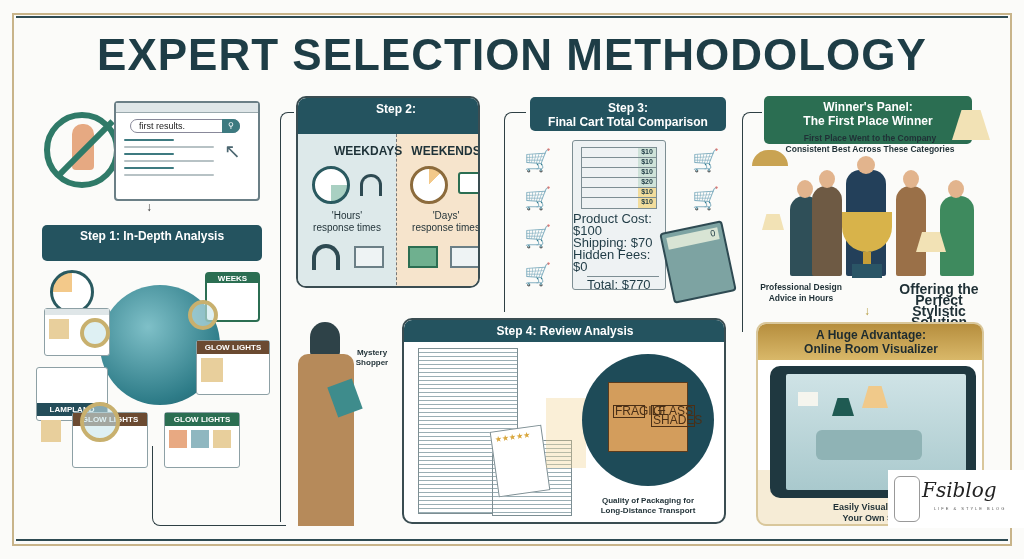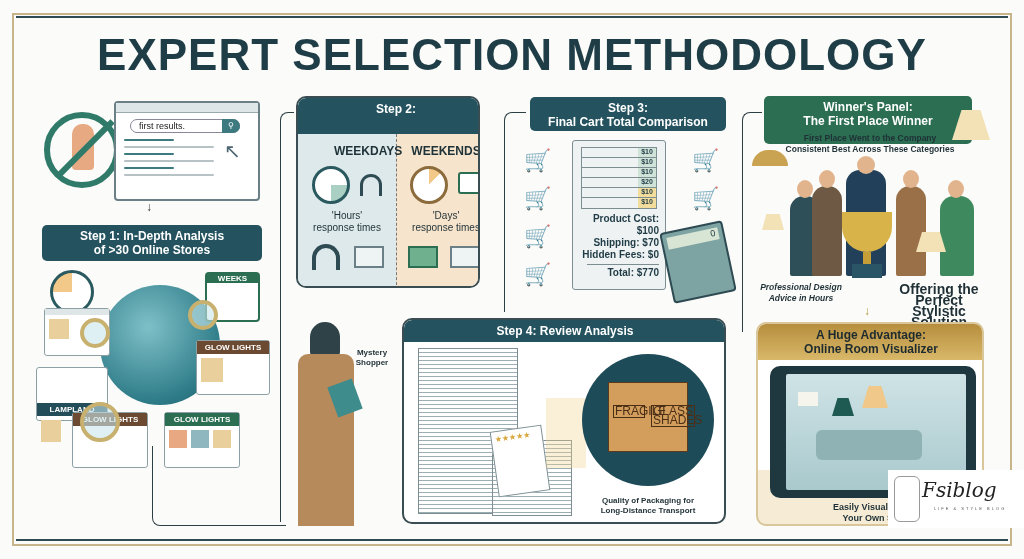--- a/index.html
+++ b/index.html
@@ -69,21 +69,20 @@
       <div class="line" style="width:50px;"></div>
         <div class="line gray" style="width:90px;"></div>
       <div class="line" style="width:50px;"></div>
         <div class="line gray" style="width:90px;"></div>
     </div>
     <div style="position:absolute;left:108px;top:36px;font-size:20px;color:#4b6670;">↖</div>
   </div>
   <div style="position:absolute;left:146px;top:200px;font-size:12px;color:#333;">↓</div>
   <div class="header-pill" style="left:42px;top:225px;width:220px;height:36px;">
     <div>Step 1: In-Depth Analysis</div>
-      <div>of &gt;30 Online Stores</div>
   </div>
   <div class="globe" style="left:100px;top:285px;width:120px;height:120px;"></div>
   <div class="clock" style="left:50px;top:270px;width:44px;height:44px;background:conic-gradient(#fff 0 75%, #f3c98a 75% 100%);"></div>
   <div class="browser" style="left:205px;top:272px;width:55px;height:50px;border-color:#2b6e52;">
     <div style="background:#2b6e52;color:#fff;font-size:8px;font-weight:bold;text-align:center;">WEEKS</div>
   </div>
   <div class="store" style="left:44px;top:308px;width:66px;height:48px;">
     <div style="height:6px;background:#dfe6e8;"></div>
     <div style="margin:4px;width:20px;height:20px;background:#e8cf9c;"></div>
   </div>
@@ -181,21 +180,21 @@
       </div>
     <div class="rrow">
         <span></span>
         <span style="background:#f2dd9c">$10</span>
       </div>
     <div class="rrow" style="border:none">
         <span></span>
         <span style="background:#f2dd9c">$10</span>
       </div>
   </div>
-  <div style="font-size:10px;font-weight:bold;text-align:right;padding:4px 6px 0 0;line-height:12px;">
+  <div style="font-size:13px;font-weight:normal;text-align:left;padding:4px 6px 0 0;line-height:12px;">
     <div>Product Cost: $100</div>
     <div>Shipping:  $70</div>
     <div>Hidden Fees:  $0</div>
     <div style="border-top:1px solid #7d8e93;margin:3px 0 0 14px;padding-top:2px;">Total:  $770</div>
   </div>
 </div>
 <div class="calc" style="left:666px;top:226px;width:64px;height:72px;">
   <div style="margin:4px;height:12px;background:#d8e4d4;font-size:9px;text-align:right;padding-right:3px;">0</div>
 </div>
 
@@ -241,21 +240,21 @@
   <div class="person" style="left:940px;top:196px;width:34px;height:80px;background:#3e8a5e;"></div>
     <div class="head" style="left:948px;top:180px;width:16px;height:18px;"></div>
 </div>
 <div style="position:absolute;left:842px;top:212px;width:50px;height:70px;">
   <div style="width:50px;height:40px;background:#d8b34a;border-radius:0 0 25px 25px;"></div>
   <div style="margin:0 auto;width:8px;height:12px;background:#c59e38;"></div>
   <div style="margin:0 auto;width:30px;height:14px;background:#2a5566;"></div>
 </div>
 <div style="position:absolute;left:762px;top:214px;width:22px;height:16px;background:#f2e2b5;clip-path:polygon(20% 0,80% 0,100% 100%,0 100%);"></div>
 <div style="position:absolute;left:916px;top:232px;width:30px;height:20px;background:#f2e2b5;clip-path:polygon(20% 0,80% 0,100% 100%,0 100%);"></div>
-<div class="caption" style="left:756px;top:282px;width:90px;font-size:8.5px;line-height:11px;font-style:italic;">
+<div class="caption" style="left:756px;top:282px;width:90px;font-size:8.5px;line-height:11px;">
     <div>Professional Design</div>
     <div>Advice in Hours</div>
   </div>
 <div class="caption" style="left:894px;top:284px;width:90px;font-size:14px;line-height:11px;">
     <div>Offering the Perfect</div>
     <div>Stylistic Solution</div>
   </div>
 <div style="position:absolute;left:864px;top:304px;font-size:12px;color:#b39a3e;">↓</div>
 
 <div class="panel" style="left:756px;top:322px;width:228px;height:204px;border-color:#d9c79b;background:#f6ecd6;overflow:hidden;">

